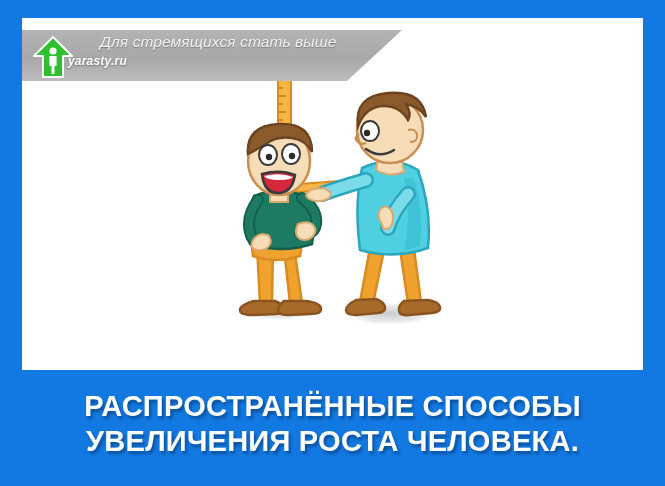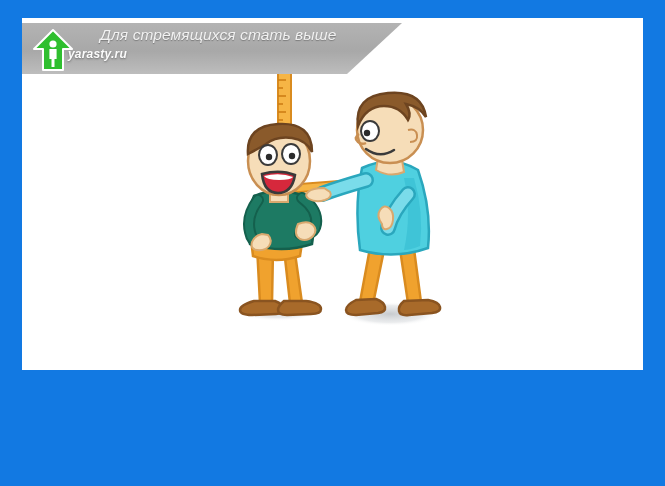--- a/index.html
+++ b/index.html
@@ -27,21 +27,21 @@
     top: 18px;
     width: 621px;
     height: 352px;
     background: #ffffff;
   }
 
   
   .banner {
     position: absolute;
     left: 0;
-    top: 5px;
+    top: 12px;
     width: 380px;
     height: 51px;
     background: linear-gradient(180deg, #b3b3b3 0%, #a8a8a8 55%, #bdbdbd 100%);
     -webkit-clip-path: polygon(0 0, 380px 0, 325px 51px, 0 51px);
     clip-path: polygon(0 0, 380px 0, 325px 51px, 0 51px);
     overflow: hidden;
   }
   .banner-tagline {
     position: absolute;
     left: 78px;
@@ -223,14 +223,18 @@
         <path d="M21 1 L40 20 L31 20 L31 41 L11 41 L11 20 L2 20 Z" fill="#2fbf2f" stroke="#ffffff" stroke-width="2" stroke-linejoin="round"></path>
         <circle cx="21" cy="15" r="3.6" fill="#ffffff"></circle>
         <path d="M17.4 20 h7.2 v10 h-2.1 v8 h-3 v-8 h-2.1 Z" fill="#ffffff"></path>
       </svg>
       <div class="banner-tagline">Для стремящихся стать выше</div>
       <div class="banner-site">yarasty.ru</div>
     </div>
 
   </div>
 
+  <div class="caption">
+    <span class="line">РАСПРОСТРАНЁННЫЕ СПОСОБЫ</span>
+    <span class="line">УВЕЛИЧЕНИЯ РОСТА ЧЕЛОВЕКА.</span>
+  </div>
 
 </div>
 
 </body></html>

